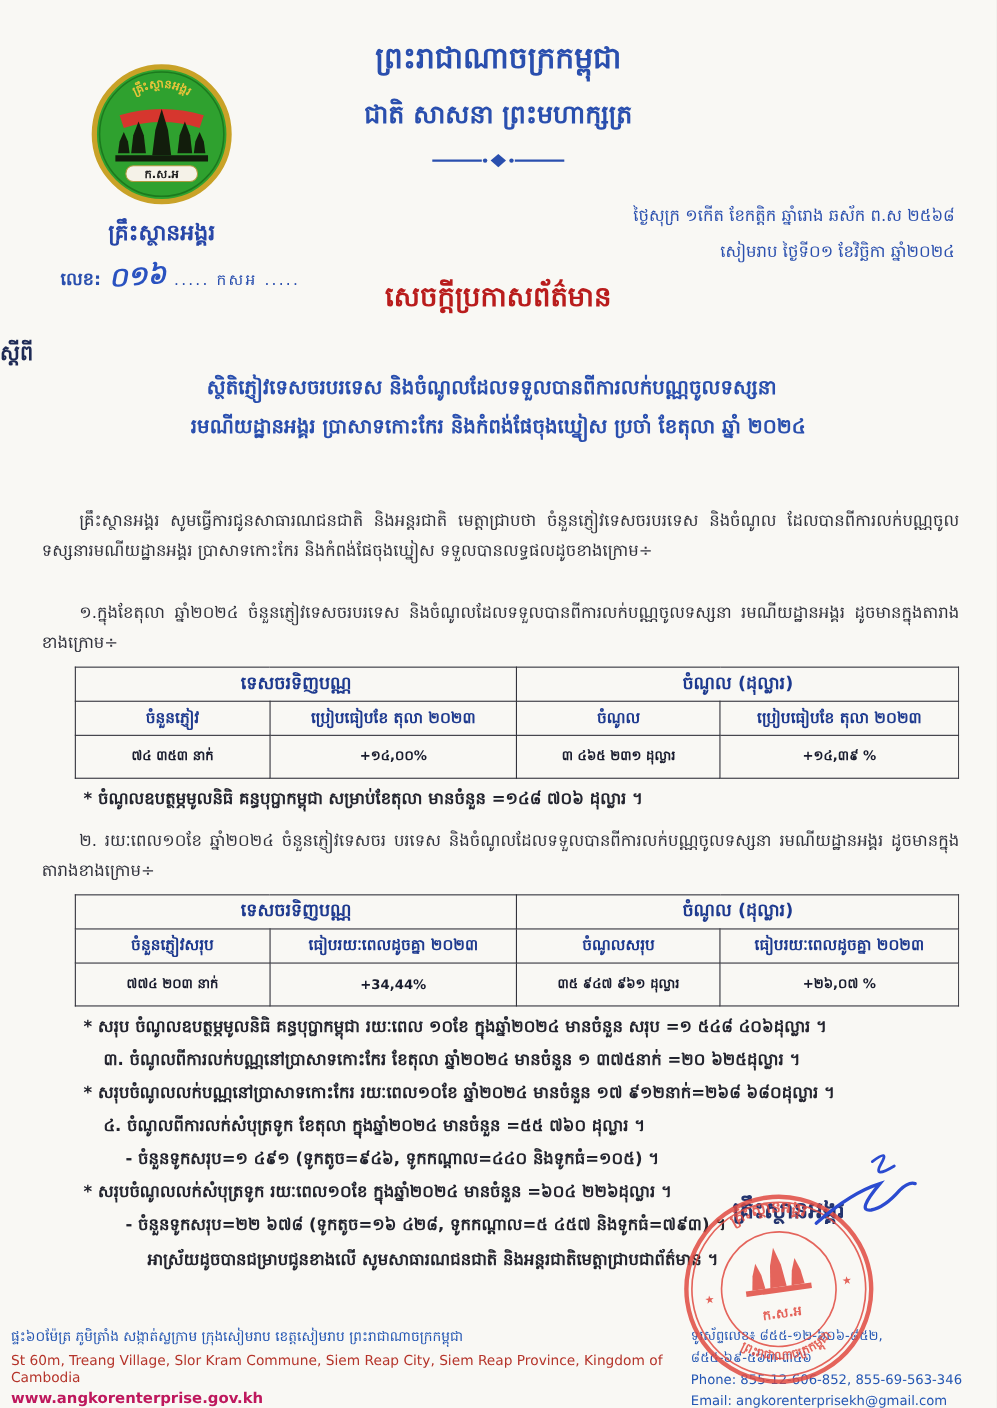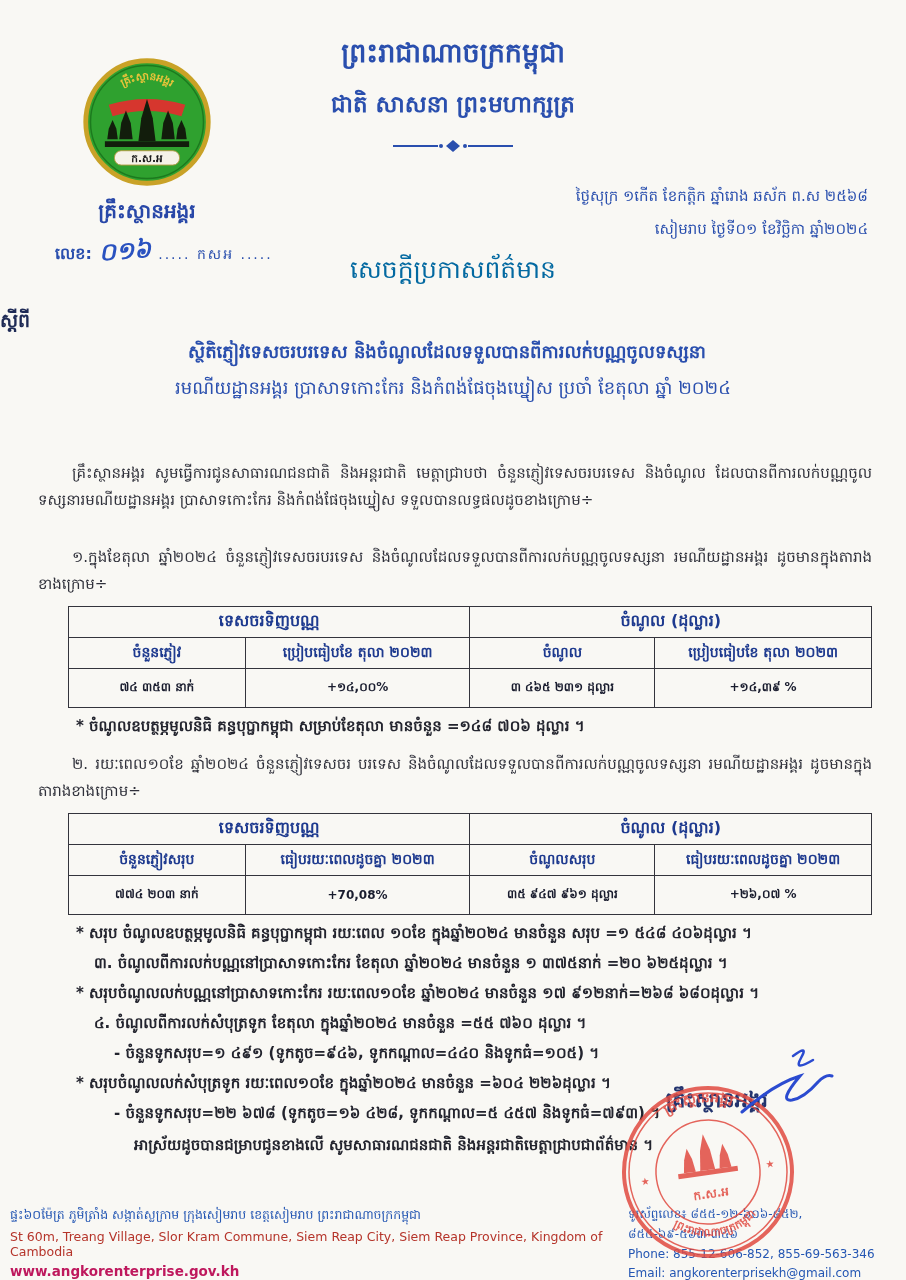--- a/index.html
+++ b/index.html
@@ -23,27 +23,27 @@
   .ref-line .num { font-size:24px; font-style:italic; font-weight:bold; color:#2a52c0;
                    display:inline-block; transform:rotate(-4deg); margin:0 2px; }
   .ref-line .suf { font-size:14px; letter-spacing:2px; }
 
   
   .dates { position:absolute; right:38px; top:180px; text-align:right;
            color:#2a4fae; font-size:15px; line-height:33px; font-weight:500; }
 
   
   .title-main { position:absolute; top:254px; left:0; right:0; text-align:center;
-                font-size:25px; font-weight:normal; color:#0369a1; }
+                font-size:25px; font-weight:bold; color:#b91c1c; }
   .title-about{ position:absolute; top:308px; left:0; right:0; text-align:left;
                 font-size:19px; font-weight:bold; color:#1e2a55; }
   .subject1 { position:absolute; top:340px; left:0; right:12px; text-align:center;
               font-size:18px; font-weight:bold; color:#2a4fae; }
   .subject2 { position:absolute; top:376px; left:0; right:0; text-align:center;
-              font-size:18px; font-weight:normal; color:#2a4fae; }
+              font-size:18px; font-weight:bold; color:#2a4fae; }
 
   
   .doc-body { position:absolute; left:38px; right:34px; top:412px; bottom:92px;
               overflow:hidden; font-size:15px; color:#30313b;margin-top:48px; }
   .p-intro { text-indent:34px; line-height:27px; height:82px; overflow:hidden;
              text-align:justify; font-weight:500; }
   .p-point { text-indent:34px; line-height:27px; height:56px; overflow:hidden;
              text-align:justify; font-weight:500; margin-top:2px; }
 
   table.stats { width:calc(100% - 30px); margin:6px 0 8px 30px;
@@ -178,21 +178,21 @@
           <td colspan="2">ចំណូល (ដុល្លារ)</td>
         </tr>
         <tr class="s">
           <td>ចំនួនភ្ញៀវសរុប</td>
           <td>ធៀបរយៈពេលដូចគ្នា ២០២៣</td>
           <td>ចំណូលសរុប</td>
           <td>ធៀបរយៈពេលដូចគ្នា ២០២៣</td>
         </tr>
         <tr class="d">
           <td>៧៧៤ ២០៣ នាក់</td>
-          <td>+70,08%</td>
+          <td>+34,44%</td>
           <td>៣៥ ៩៤៧ ៩៦១ ដុល្លារ</td>
           <td>+២៦,០៧ %</td>
         </tr>
       </tbody>
     </table>
 
     <div style="margin-top:8px">
       <div class="note note-a">* សរុប ចំណូលឧបត្ថម្ភមូលនិធិ គន្ធបុប្ផាកម្ពុជា រយៈពេល ១០ខែ ក្នុងឆ្នាំ២០២៤ មានចំនួន សរុប =១ ៥៤៨ ៤០៦ដុល្លារ ។</div>
       <div class="note note-b">៣. ចំណូលពីការលក់បណ្ណនៅប្រាសាទកោះកែរ ខែតុលា ឆ្នាំ២០២៤ មានចំនួន ១ ៣៧៥នាក់ =២០ ៦២៥ដុល្លារ ។</div>
       <div class="note note-a">* សរុបចំណូលលក់បណ្ណនៅប្រាសាទកោះកែរ រយៈពេល១០ខែ ឆ្នាំ២០២៤ មានចំនួន ១៧ ៩១២នាក់=២៦៨ ៦៨០ដុល្លារ ។</div>

